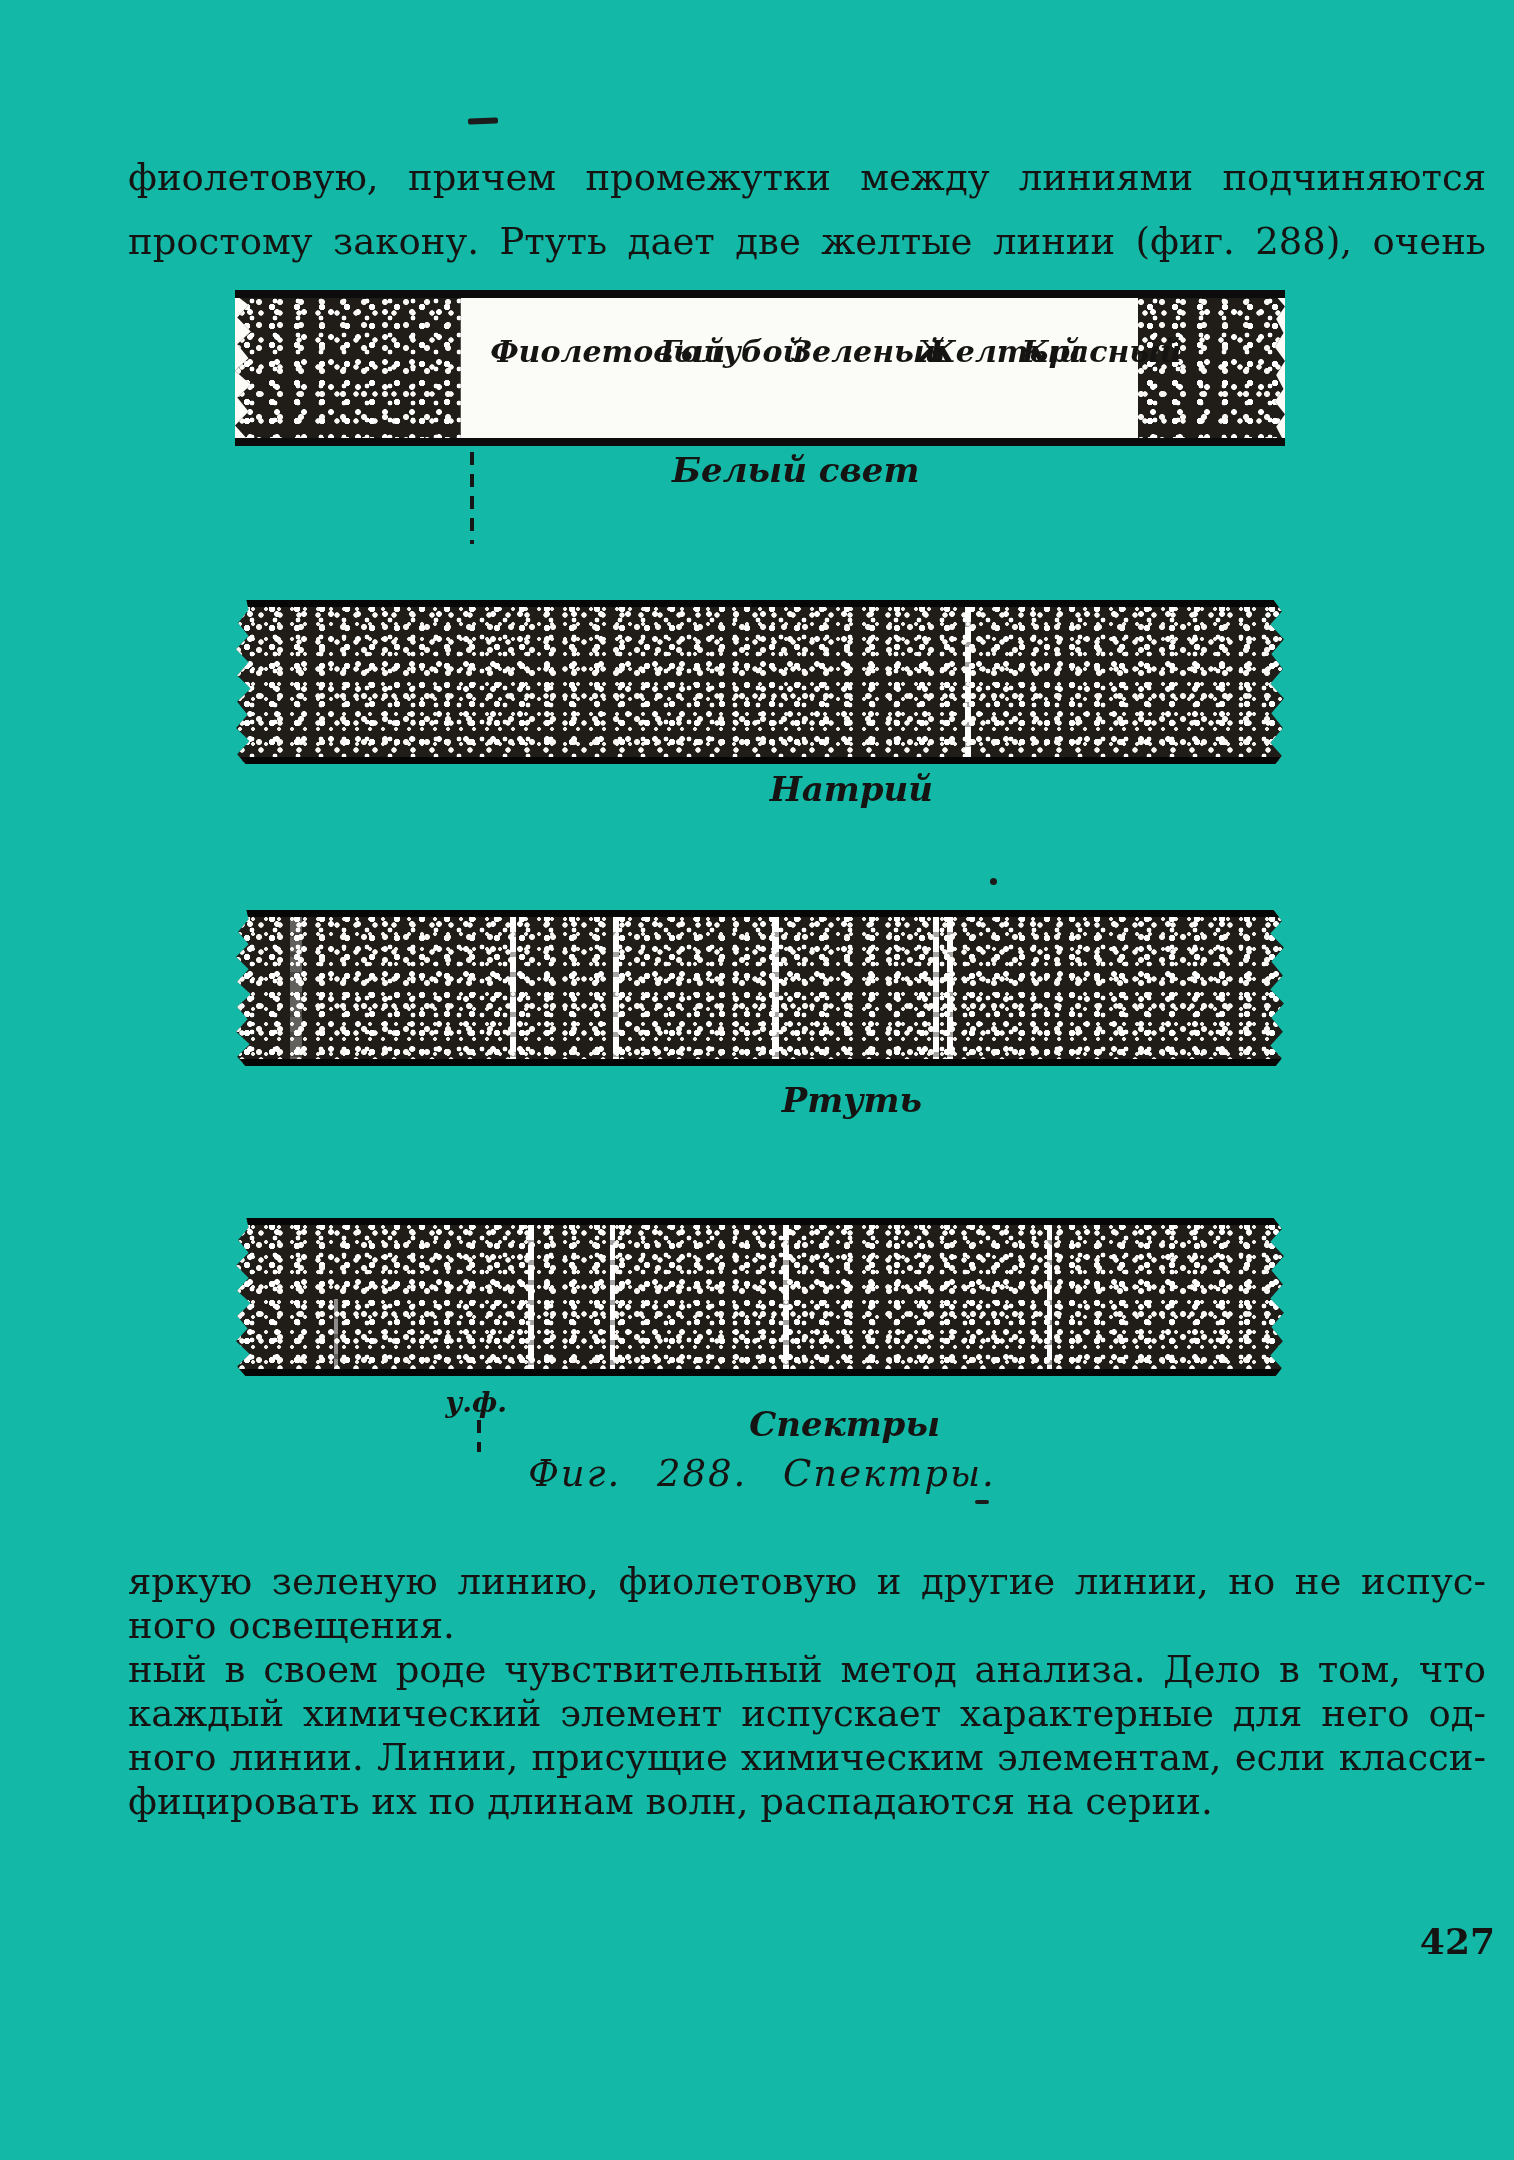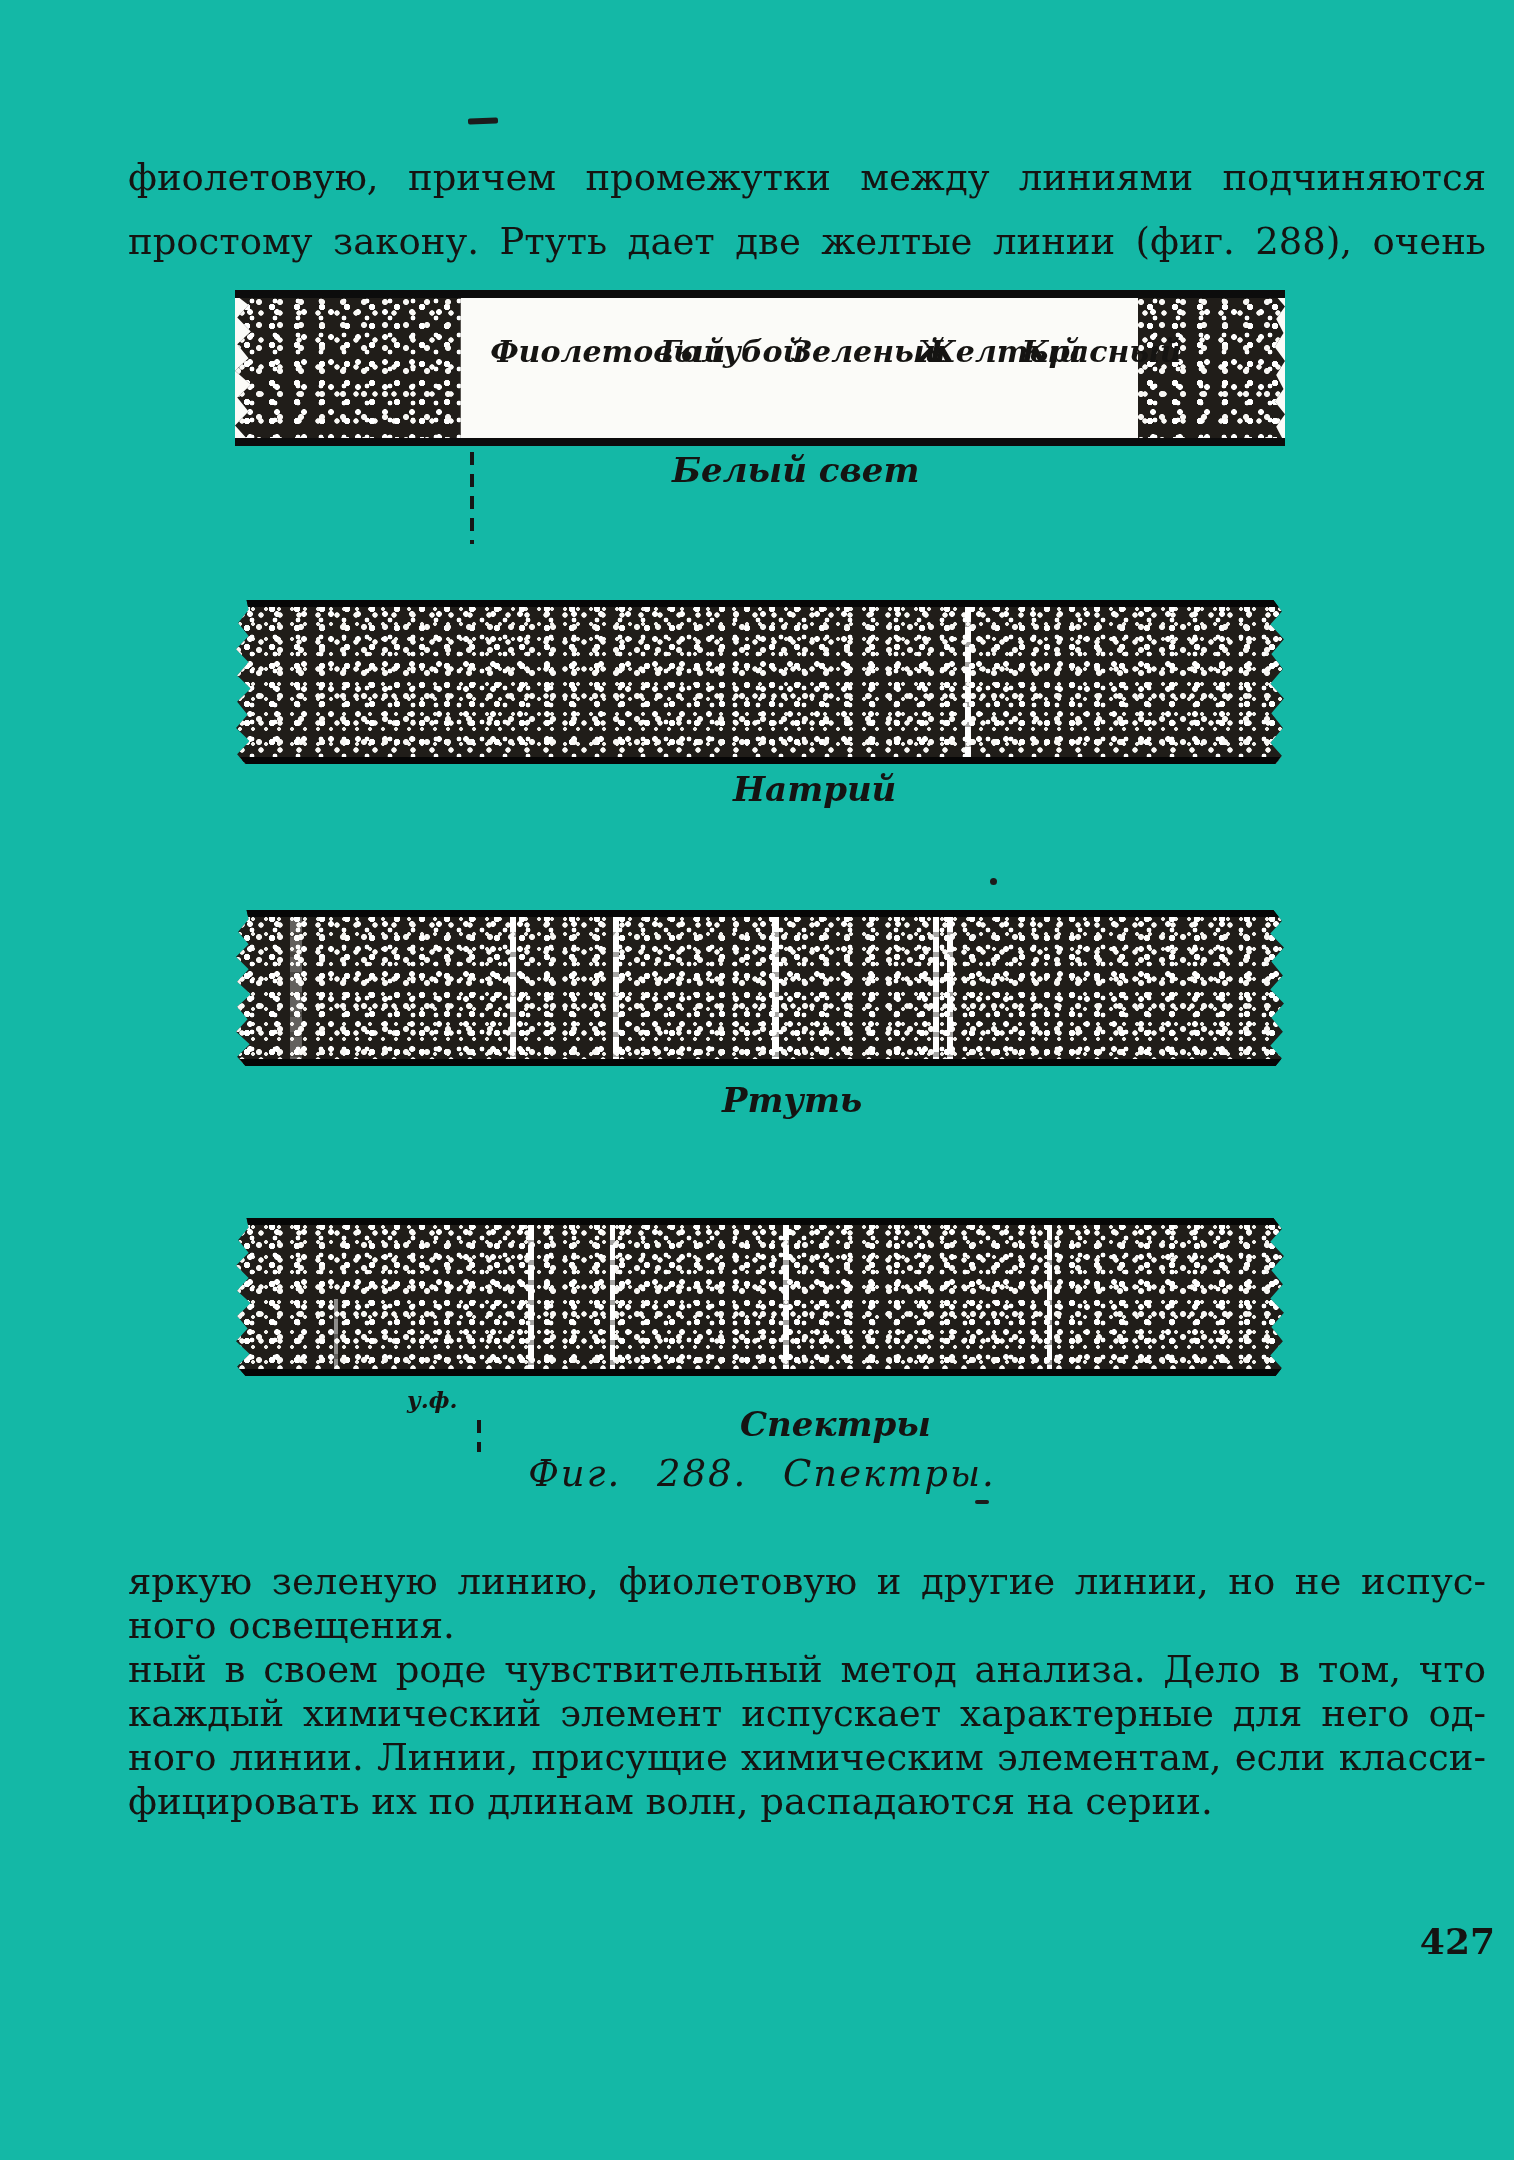--- a/index.html
+++ b/index.html
@@ -61,21 +61,21 @@
   .band3{top:910px;height:156px;}
   .band4{top:1218px;height:158px;}
   .sline{
     position:absolute;top:7px;bottom:7px;
     background:repeating-linear-gradient(180deg,#ffffff 0 15px,rgba(255,255,255,.6) 15px 20px);
   }
   .sline.partial{top:auto;bottom:7px;height:44%;}
   
   .figlabel{
     position:absolute;font-style:italic;font-weight:bold;font-size:34px;
-    font-family:"DejaVu Serif",serif;text-align:left;white-space:nowrap;
+    font-family:"DejaVu Serif",serif;text-align:right;white-space:nowrap;
   }
   .clabel{
     position:absolute;top:36px;font-style:italic;font-weight:bold;font-size:30px;
     white-space:nowrap;
   }
   .caption{
     position:absolute;left:462px;top:1452px;width:600px;text-align:center;
     font-style:italic;font-size:37px;letter-spacing:2px;word-spacing:22px;white-space:nowrap;
   }
   .vdash{
@@ -129,21 +129,21 @@
     </div>
   <div class="figlabel" style="left:722px;top:1080px;width:200px;">Ртуть</div>
 
   <div class="band band4 speckle torn-both">
       <div class="sline partial" style="left: 9.4%; width: 4px; opacity: 0.5;"></div>
       <div class="sline" style="left: 27.9%; width: 6px;"></div>
       <div class="sline" style="left: 35.7%; width: 5px;"></div>
       <div class="sline" style="left: 52.2%; width: 6px;"></div>
       <div class="sline" style="left: 77.3%; width: 5px;"></div>
     </div>
-  <div class="figlabel" style="left:407px;top:1386px;width:100px;font-size:23px;">у.ф.</div>
+  <div class="figlabel" style="left:407px;top:1386px;width:100px;font-size:28px;">у.ф.</div>
   <div class="vdash" style="left:477px;top:1420px;height:32px;"></div>
   <div class="figlabel" style="left:740px;top:1404px;width:200px;">Спектры</div>
 
   <div class="caption">Фиг. 288. Спектры.</div>
 
   <div class="textblock bodytext">
     <div class="tline jl">яркую зеленую линию, фиолетовую и другие линии, но не испус-</div>
     <div class="tline">ного освещения.</div>
     <div class="tline jl">ный в своем роде чувствительный метод анализа. Дело в том, что</div>
     <div class="tline jl">каждый химический элемент испускает характерные для него од-</div>

